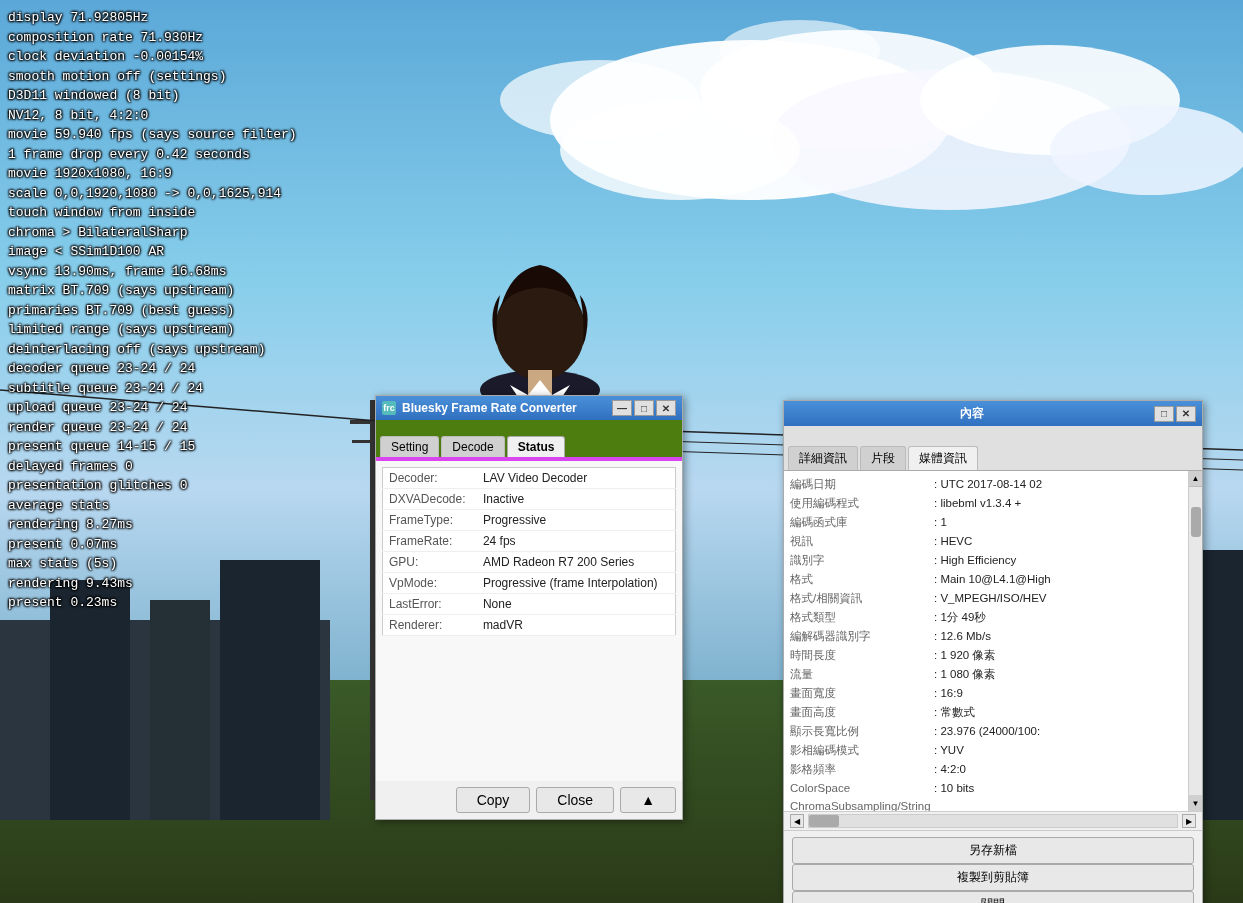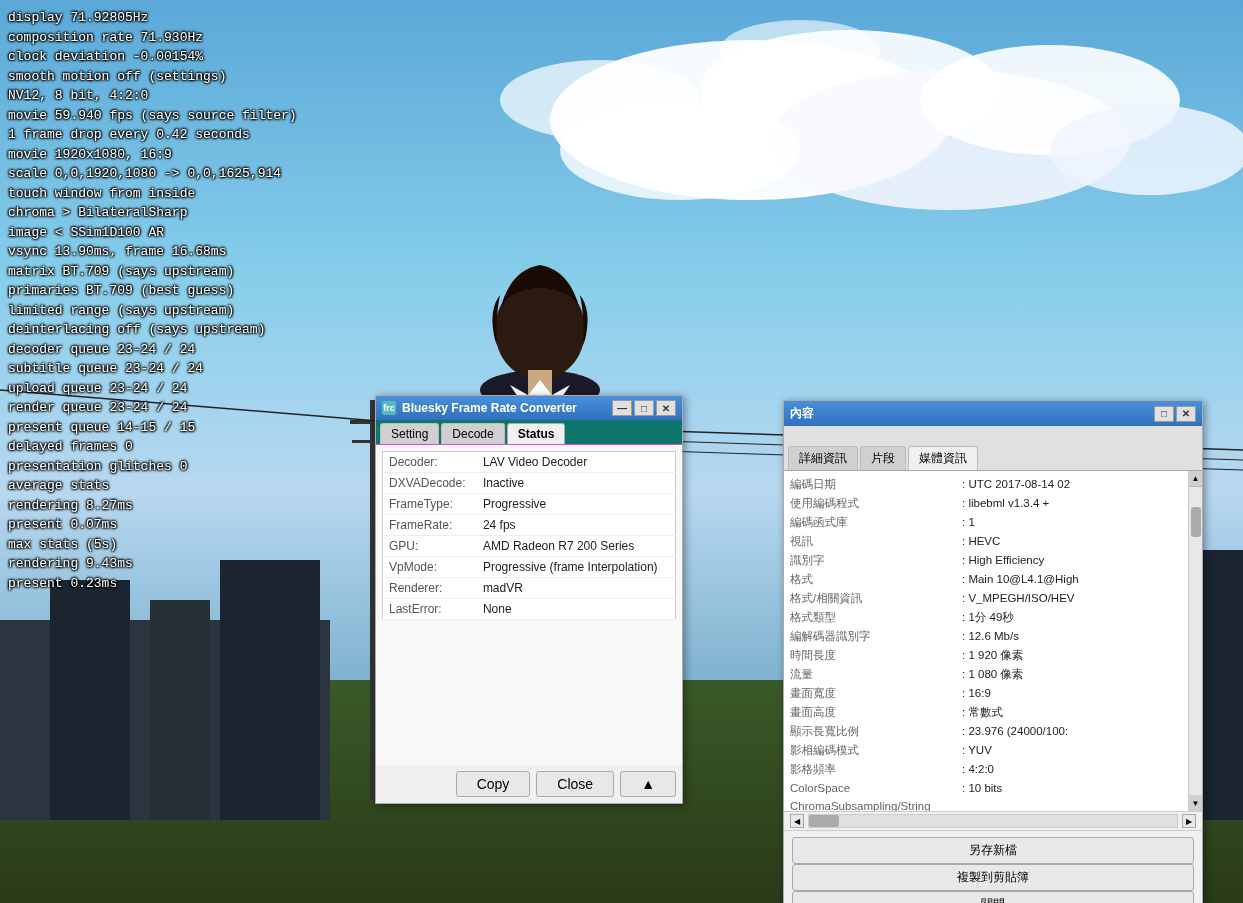--- a/index.html
+++ b/index.html
@@ -85,23 +85,23 @@
       cursor: pointer;
       display: flex;
       align-items: center;
       justify-content: center;
       font-size: 10px;
       color: #333;
     }
 
     .window-tabs {
       display: flex;
-      background: #0f766e;
-      border-bottom: 1px solid #d946ef;
-      padding: 3px 4px 0;
+      background: #4d7c0f;
+      border-bottom: 4px solid #d946ef;
+      padding: 16px 4px 0;
     }
 
     .tab-btn {
       padding: 3px 10px;
       font-size: 12px;
       border: 1px solid #bbb;
       border-bottom: none;
       background: #d0d0d0;
       cursor: pointer;
       margin-right: 2px;
@@ -175,21 +175,21 @@
     .naiyou-titlebar {
       background: linear-gradient(to bottom, #4a90d9, #3070c0);
       color: white;
       display: flex;
       align-items: center;
       padding: 4px 6px;
       font-size: 12px;
       font-weight: bold;
     }
 
-    .naiyou-titlebar .title-text { flex: 1; }
+    .naiyou-titlebar .title-text { flex: 1; text-align: center; }
 
     .naiyou-tabs {
       display: flex;
       background: #e0e0e0;
       border-bottom: 1px solid #aaa;
       padding: 20px 4px 0;
     }
 
     .naiyou-tab {
       padding: 3px 10px;
@@ -386,20 +386,21 @@
 
   <rect x="1025" y="460" width="20" height="25" fill="#444"></rect>
 </svg>
 
 <div id="debug-overlay">
 
 <div>display 71.92805Hz</div>
     <div>composition rate 71.930Hz</div>
     <div>clock deviation -0.00154%</div>
     <div>smooth motion off (settings)</div>
+    <div>D3D11 windowed (8 bit)</div>
     <div>NV12, 8 bit, 4:2:0</div>
     <div>movie 59.940 fps  (says source filter)</div>
     <div>1 frame drop every 0.42 seconds</div>
     <div>movie 1920x1080, 16:9</div>
     <div>scale 0,0,1920,1080 -&gt; 0,0,1625,914</div>
     <div>touch window from inside</div>
     <div>chroma &gt; BilateralSharp</div>
     <div>image &lt; SSim1D100 AR</div>
     <div>vsync 13.90ms, frame 16.68ms</div>
     <div>matrix BT.709 (says upstream)</div>
@@ -459,26 +460,26 @@
           </tr>
           <tr>
             <td>GPU:</td>
             <td>AMD Radeon R7 200 Series</td>
           </tr>
           <tr>
             <td>VpMode:</td>
             <td>Progressive (frame Interpolation)</td>
           </tr>
           <tr>
+            <td>LastError:</td>
+            <td>None</td>
+          </tr>
+          <tr>
             <td>Renderer:</td>
             <td>madVR</td>
-          </tr>
-          <tr>
-            <td>LastError:</td>
-            <td>None</td>
           </tr>
         </tbody>
     </table>
   </div>
   <div class="window-buttons">
     <button class="dialog-btn">Copy</button>
     <button class="dialog-btn">Close</button>
     <button class="dialog-btn">▲</button>
   </div>
 </div>
@@ -492,21 +493,21 @@
     </div>
   </div>
   <div class="naiyou-tabs">
     <div class="naiyou-tab">詳細資訊</div>
     <div class="naiyou-tab">片段</div>
     <div class="naiyou-tab active">媒體資訊</div>
   </div>
   <div class="naiyou-content">
     <div style="display:flex; height:100%;">
       <div style="flex:1; overflow:hidden; padding: 4px 0 4px 6px;">
-        <div style="display:flex;gap:28px;">
+        <div style="display:flex;">
           <div class="naiyou-labels" id="naiyou-labels">
               <div>編碼日期</div>
               <div>使用編碼程式</div>
               <div>編碼函式庫</div>
               <div></div>
               <div>視訊</div>
               <div>識別字</div>
               <div>格式</div>
               <div>格式/相關資訊</div>
               <div>格式類型</div>

